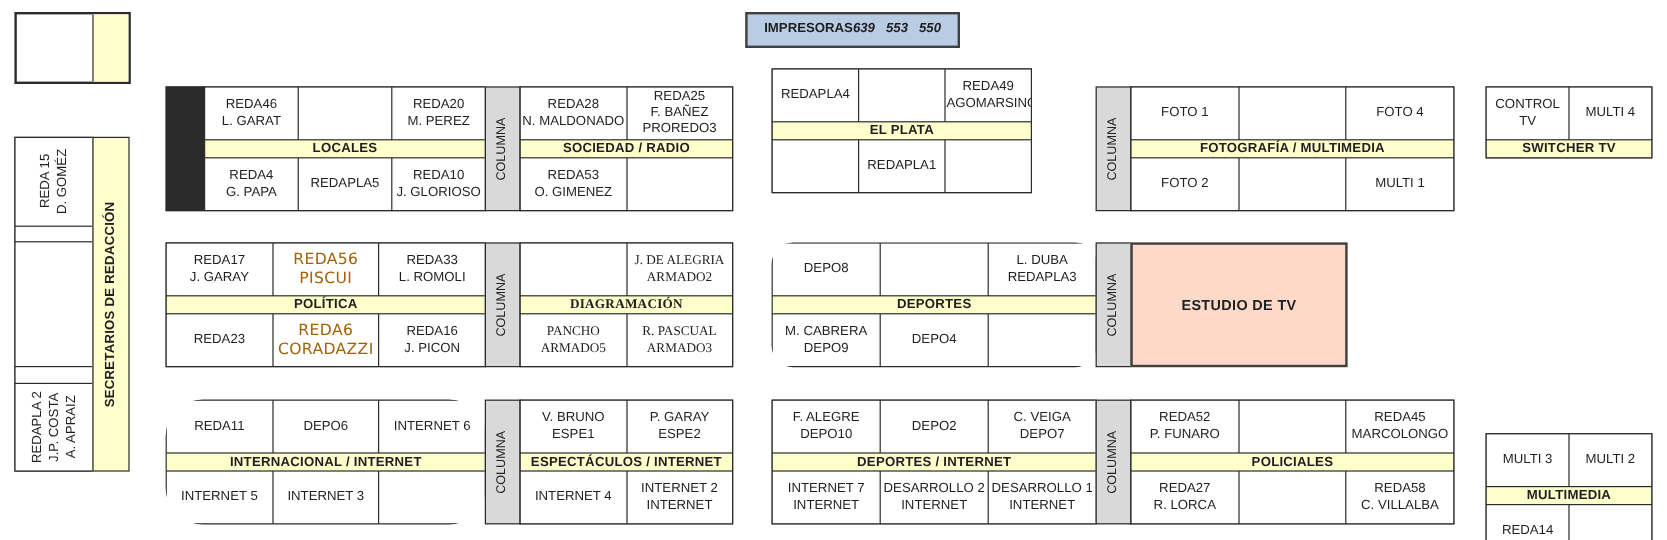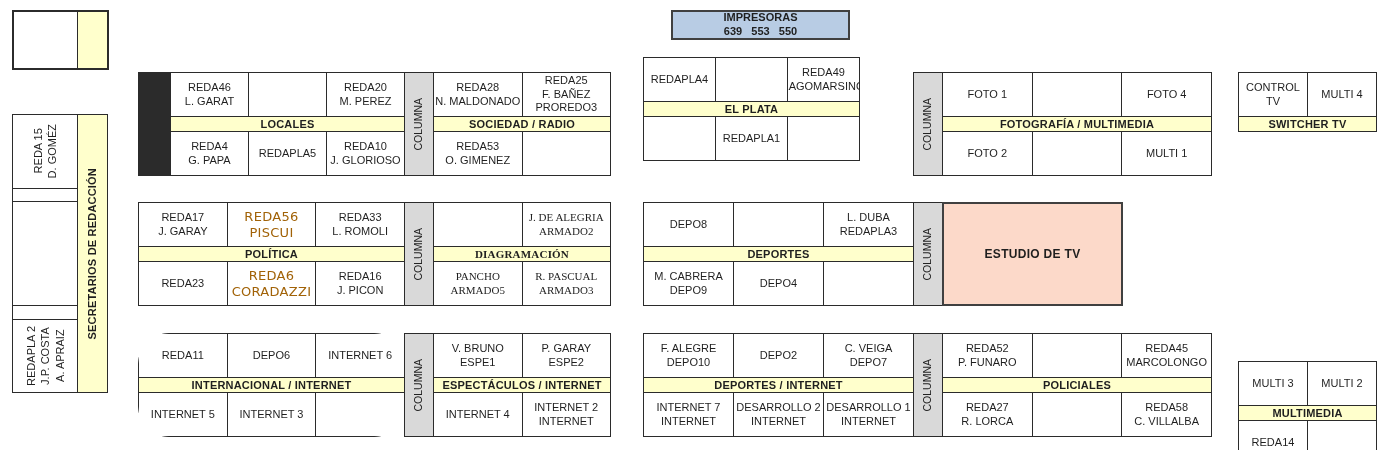--- a/index.html
+++ b/index.html
@@ -19,24 +19,24 @@
        font-weight:bold;font-size:11px;letter-spacing:.2px;}
   .alt{font-family:"DejaVu Sans",sans-serif;font-size:13px;color:#a16207;letter-spacing:.3px;}
 
   
   .columna{position:absolute;width:30px;height:104px;background:#d9d9d9;border:1px solid #2b2b2b;
            box-sizing:border-box;display:flex;align-items:center;justify-content:center;font-size:10.5px;color:#222;}
 
   .vtext{writing-mode:vertical-rl;transform:rotate(180deg);white-space:pre-line;text-align:center;line-height:1.3;}
 
   
-  .printer{position:absolute;left:671px;top:10px;width:179px;height:30px;background:#b8cce4;
-           border:2px solid #404040;box-sizing:border-box;display:flex;flex-direction:column;
+  .printer{position:absolute;left:621px;top:10px;width:179px;height:30px;background:#b8cce4;
+           border:2px solid #404040;box-sizing:border-box;display:flex;flex-direction:row;
            align-items:center;justify-content:center;font-weight:bold;font-size:11px;line-height:1.25;}
-  .printer .nums{white-space:pre;}
+  .printer .nums{white-space:pre;font-style:italic;}
 
   
   .corner{position:absolute;left:12px;top:10px;width:97px;height:60px;border:2px solid #2b2b2b;
           box-sizing:border-box;background:#ffffff;}
   .corner .ystrip{position:absolute;right:0;top:0;width:30px;height:100%;background:#ffffcc;
           border-left:1px solid #2b2b2b;box-sizing:border-box;}
 
   
   .side-cells{position:absolute;left:12px;top:114px;width:66px;height:279px;display:grid;
               grid-template-rows:73px 12px 103px 13px 1fr;gap:1px;background:#2b2b2b;
@@ -163,21 +163,21 @@
     <div class="cell"></div>
     <div class="cell">J. DE ALEGRIA
 ARMADO2</div>
     <div class="hdr">DIAGRAMACIÓN</div>
     <div class="cell">PANCHO
 ARMADO5</div>
     <div class="cell">R. PASCUAL
 ARMADO3</div>
   </div>
 
-  <div class="block cols3 rows-full" style="left:643px;top:202px;width:271px;">
+  <div class="block cols3 rows-full" style="left:643px;top:202px;width:271px;border-radius:18px;">
     <div class="cell">DEPO8</div>
     <div class="cell"></div>
     <div class="cell">L. DUBA
 REDAPLA3</div>
     <div class="hdr">DEPORTES</div>
     <div class="cell">M. CABRERA
 DEPO9</div>
     <div class="cell">DEPO4</div>
     <div class="cell"></div>
   </div>

